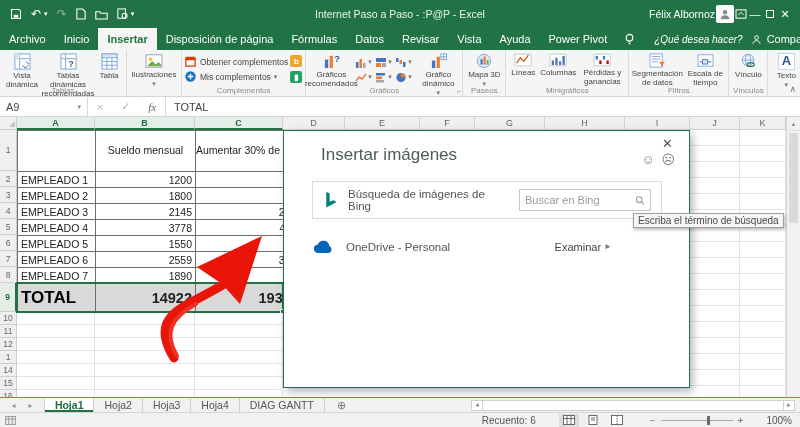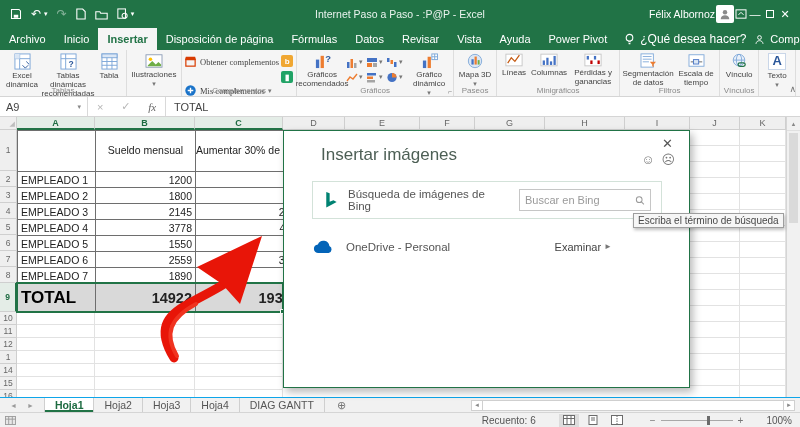--- a/index.html
+++ b/index.html
@@ -15,29 +15,29 @@
   .tb-right { margin-left:auto; display:flex; align-items:center; gap:1px; padding-right:8px; font-size:10.5px; }
   .avatar { width:18px; height:18px; background:#fff; border-radius:2px; display:flex; align-items:center; justify-content:center; }
   .winbtn { font-size:11px; width:14px; text-align:center; }
   .restore-box { display:inline-block; width:8px; height:8px; border:1px solid #fff; }
 
   
   .tabrow { position:absolute; left:0; top:28px; right:0; height:22px; background:#217346; display:flex; align-items:stretch; color:#fff; }
   #ribbon-tabs { display:flex; }
   .rtab { padding:5px 9px 4px; font-size:11px; white-space:nowrap; }
   .rtab.active { background:#f5f5f5; color:#217346; font-weight:bold; }
-  .tellme { display:flex; align-items:center; gap:5px; font-size:12px; padding:0 8px; white-space:nowrap; }
+  .tellme { display:flex; align-items:center; gap:19px; font-size:10px; padding:0 8px; white-space:nowrap;font-style:italic; }
   .share { margin-left:auto; display:flex; align-items:center; gap:5px; font-size:11px; padding-right:12px; }
 
   
   .ribbon { position:absolute; left:0; top:50px; right:0; height:47px; background:#f5f5f5; border-bottom:1px solid #d5d5d5; display:flex; overflow:hidden; }
   .rgroup { position:relative; border-right:1px solid #ddd; padding:2px 2px 11px; display:flex; align-items:flex-start; gap:1px; flex:none; }
   .glabel { position:absolute; bottom:1px; left:0; right:0; text-align:center; font-size:8px; color:#8a8a8a; white-space:nowrap; }
   .bigbtn { display:flex; flex-direction:column; align-items:center; text-align:center; font-size:8px; color:#444; line-height:1.15; gap:1px; padding-top:1px; }
-  .medcol { display:flex; flex-direction:column; gap:16px; padding-top:3px;font-family:Liberation Serif, serif; }
+  .medcol { display:flex; flex-direction:column; gap:2px; padding-top:3px; }
   .medbtn { display:flex; align-items:center; gap:3px; font-size:8.5px; color:#444; white-space:nowrap; }
   .minigrid { display:grid; grid-template-columns:repeat(3,20px); grid-auto-rows:14px; gap:1px 0; padding-top:3px; }
   .minibtn { display:flex; align-items:center; gap:1px; font-size:7px; color:#777; }
   .ddv2 { font-size:7px; color:#777; }
   .addin-col { display:flex; flex-direction:column; gap:4px; padding:3px 1px 0; }
   .sq { width:12px; height:12px; border-radius:2px; display:flex; align-items:center; justify-content:center; color:#fff; font-size:8px; font-weight:bold; }
   .launcher { position:absolute; right:1px; bottom:1px; font-size:7px; color:#888; }
   .collapse { position:absolute; right:4px; bottom:2px; font-size:9px; color:#777; }
   .texto-a { font-size:13px; font-weight:bold; color:#2b579a; border:1px solid #c9d6e8; padding:0 3px; background:#fff; }
 
@@ -201,21 +201,21 @@
 <div class="ribbon">
 
   <div class="rgroup">
     <div class="bigbtn" style="width:40px">
       <svg width="17" height="17" viewBox="0 0 18 18">
           <rect x="1" y="1" width="16" height="16" fill="#fff" stroke="#7da7d8"></rect>
           <path d="M1 6h16M6 1v16" stroke="#7da7d8"></path>
           <rect x="1" y="1" width="5" height="5" fill="#dbe7f5"></rect>
           <path d="M9 13l3 3 3-3M13 9l3 3" stroke="#2b579a" fill="none"></path>
         </svg>
-      <span>Excel dinámica</span>
+      <span>Vista dinámica</span>
     </div>
     <div class="bigbtn" style="width:50px">
       <svg width="17" height="17" viewBox="0 0 18 18">
           <rect x="1" y="1" width="16" height="16" fill="#fff" stroke="#7da7d8"></rect>
           <path d="M1 6h16M6 1v16" stroke="#7da7d8"></path>
           <text x="9" y="15" font-size="9" fill="#2b579a" font-weight="bold">?</text>
         </svg>
       <span>Tablas dinámicas recomendadas</span>
     </div>
     <div class="bigbtn" style="width:30px">

